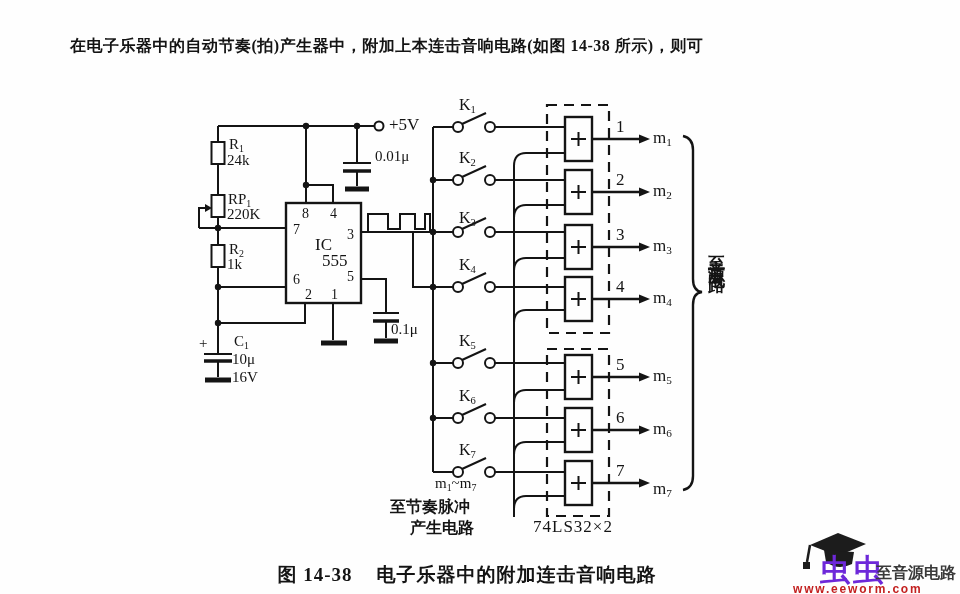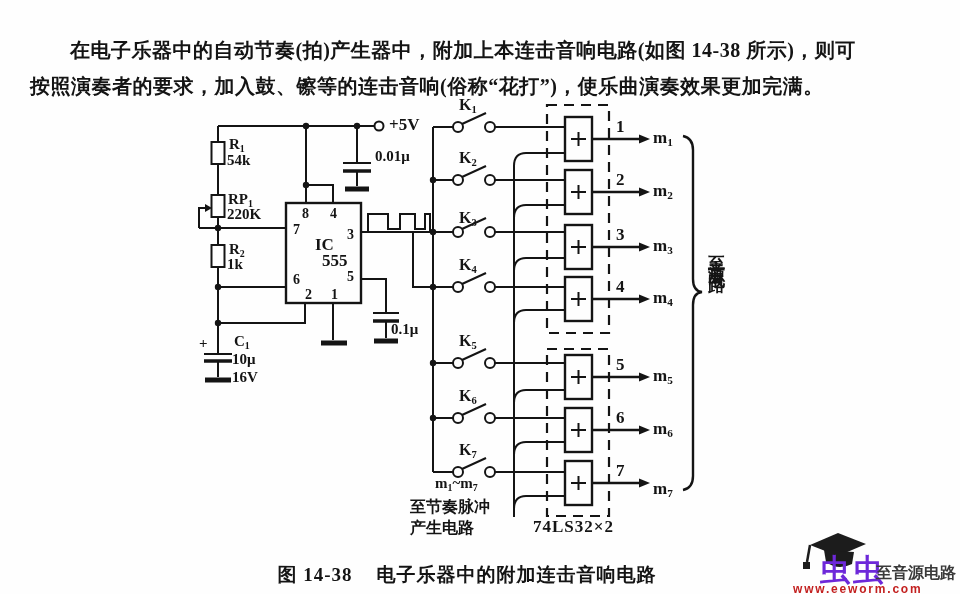--- a/index.html
+++ b/index.html
@@ -1,24 +1,24 @@
 <!DOCTYPE html>
 <html><head>
 <meta charset="utf-8">
 <style>
   html,body{margin:0;padding:0;}
   body{width:960px;height:594px;background:#fefefe;position:relative;overflow:hidden;
        font-family:"Liberation Serif",serif;color:#141414;}
   .page{position:absolute;inset:0;}
-  .intro{position:absolute;top:12px;left:30px;width:904px;font-size:20px;line-height:36px;
+  .intro{position:absolute;top:12px;left:30px;width:904px;font-size:16px;line-height:36px;
          font-weight:700;letter-spacing:0.5px;}
   .intro .ln{display:block;}
   .intro .indent{text-indent:40px;}
   svg.wires{position:absolute;left:0;top:0;}
-  .lb{position:absolute;line-height:1;white-space:nowrap;font-weight:700;color:#141414;}
+  .lb{position:absolute;line-height:1;white-space:nowrap;font-weight:400;color:#141414;}
   .s14{font-size:14px}.s15{font-size:15px}.s16{font-size:16px}.s17{font-size:17px}
   .cjk{font-weight:700;}
   sub{font-size:0.66em;vertical-align:-0.28em;line-height:0;}
   .vert{writing-mode:vertical-rl;letter-spacing:5px;font-size:17px;}
   .caption{position:absolute;top:562px;left:0;width:934px;display:flex;justify-content:center;
            gap:24px;font-size:19px;font-weight:700;letter-spacing:1px;}
   .wm{position:absolute;left:790px;top:528px;width:170px;height:66px;}
   .wm .brand{position:absolute;left:30px;top:22px;font-size:30px;font-weight:700;color:#6d28d9;
              letter-spacing:3px;font-family:"Liberation Sans",sans-serif;}
   .wm .site{position:absolute;left:86px;top:35px;font-size:16px;font-weight:700;color:#3a3a3a;
@@ -27,21 +27,20 @@
            letter-spacing:1.8px;font-family:"Liberation Sans",sans-serif;}
   .wm svg{position:absolute;left:10px;top:2px;}
 </style>
 </head>
 <body>
 
 <div class="page">
 
   <p class="intro">
     <span class="ln indent">在电子乐器中的自动节奏(拍)产生器中，附加上本连击音响电路(如图 14-38 所示)，则可</span>
-    <span class="ln">按照演奏者的要求，加入鼓、镲等的连击音响(俗称“花打”)，使乐曲演奏效果更加完满。</span>
   </p>
 
   <svg class="wires" width="960" height="594" viewBox="0 0 960 594" fill="none" stroke="#141414" stroke-width="2">
 
     <g>
       <path d="M218,126 H374"></path>
       <circle cx="379" cy="126" r="4.5" fill="#fefefe"></circle>
     </g>
 
     <g>
@@ -209,21 +208,21 @@
         <circle cx="433" cy="287" r="3.2"></circle>
       <circle cx="433" cy="363" r="3.2"></circle>
         <circle cx="433" cy="418" r="3.2"></circle>
     </g>
   </svg>
 
   <span class="lb s17" style="left:389px;top:116px">+5V</span>
   <span class="lb s15" style="left:375px;top:149px">0.01μ</span>
 
   <span class="lb s15" style="left:229px;top:137px"><span>R</span><sub>1</sub></span>
-  <span class="lb s15" style="left:227px;top:153px">54k</span>
+  <span class="lb s15" style="left:227px;top:153px">24k</span>
 
   <span class="lb s15" style="left:228px;top:192px"><span>RP</span><sub>1</sub></span>
   <span class="lb s15" style="left:227px;top:207px">220K</span>
 
   <span class="lb s15" style="left:229px;top:242px"><span>R</span><sub>2</sub></span>
   <span class="lb s15" style="left:227px;top:257px">1k</span>
 
   <span class="lb s15" style="left:199px;top:336px">+</span>
   <span class="lb s15" style="left:234px;top:334px"><span>C</span><sub>1</sub></span>
   <span class="lb s15" style="left:232px;top:352px">10μ</span>
@@ -262,21 +261,21 @@
   <span class="lb s17" style="left:653px;top:182px"><span>m</span><sub>2</sub></span>
   <span class="lb s17" style="left:653px;top:237px"><span>m</span><sub>3</sub></span>
   <span class="lb s17" style="left:653px;top:289px"><span>m</span><sub>4</sub></span>
   <span class="lb s17" style="left:653px;top:367px"><span>m</span><sub>5</sub></span>
   <span class="lb s17" style="left:653px;top:420px"><span>m</span><sub>6</sub></span>
   <span class="lb s17" style="left:653px;top:480px"><span>m</span><sub>7</sub></span>
 
   <span class="lb s17" style="left:533px;top:518px;letter-spacing:1px">74LS32×2</span>
 
   <span class="lb s15" style="left:435px;top:476px"><span>m</span><sub>1</sub><span>~</span><span>m</span><sub>7</sub></span>
-  <span class="lb s16 cjk" style="left:410px;top:499px">至节奏脉冲</span>
+  <span class="lb s16 cjk" style="left:390px;top:499px">至节奏脉冲</span>
   <span class="lb s16 cjk" style="left:410px;top:520px">产生电路</span>
 
   <span class="lb cjk vert" style="left:708px;top:242px;height:120px">至音源电路</span>
 
   <div class="caption">
     <span>图 14-38</span>
     <span>电子乐器中的附加连击音响电路</span>
   </div>
 
   <div class="wm">

